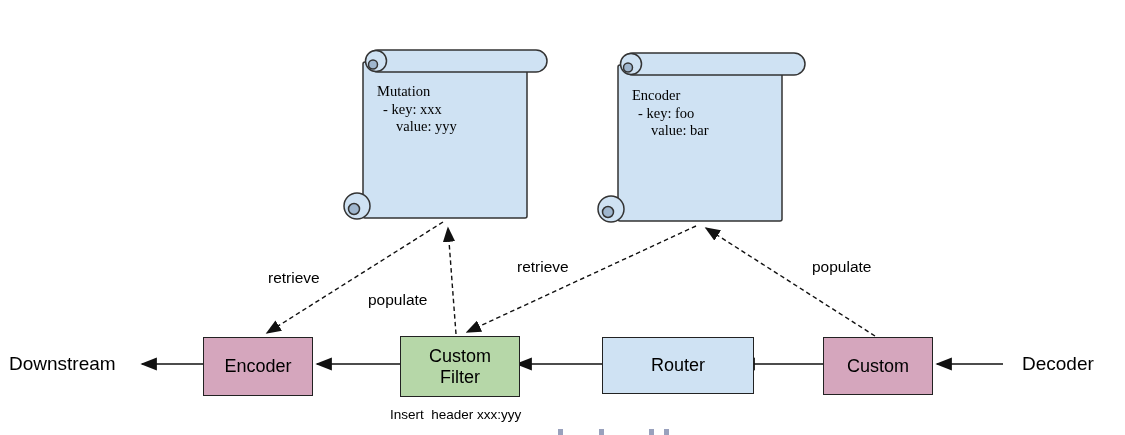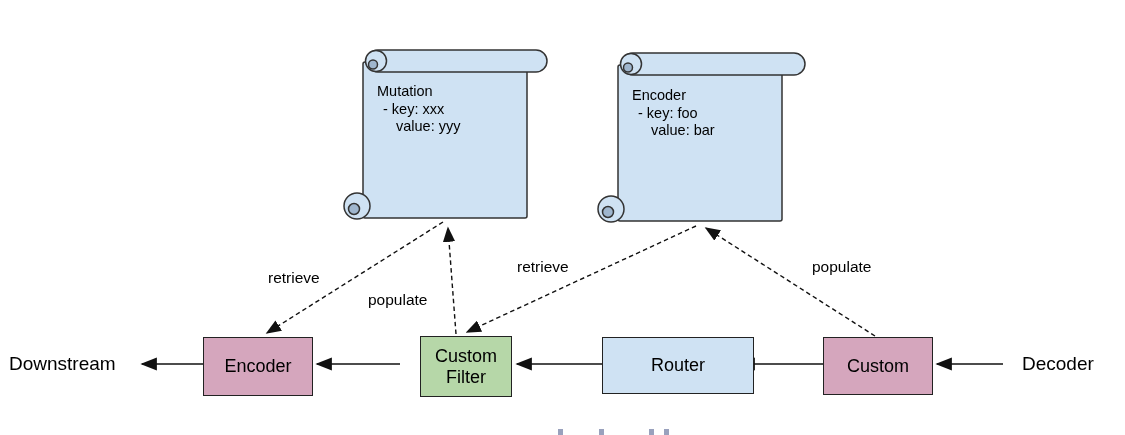--- a/index.html
+++ b/index.html
@@ -11,21 +11,21 @@
   .box{
     position:absolute;display:flex;align-items:center;justify-content:center;
     border:1.5px solid #222222;font-size:18px;text-align:center;line-height:1.15;
     box-sizing:border-box;color:#000;
   }
   .box-pink{background:#d5a6bd;}
   .box-green{background:#b6d7a8;}
   .box-blue{background:#cfe2f3;}
   .side-label{position:absolute;font-size:19px;}
   .edge-label{position:absolute;font-size:15.5px;}
-  .note-text{position:absolute;font-size:14.5px;line-height:17.5px;}
+  .note-text{position:absolute;font-size:14.5px;line-height:17.5px;font-family:Liberation Serif, serif;}
   .note-indent1{margin-left:6px;}
   .note-indent2{margin-left:19px;}
   .caption{position:absolute;font-size:13.5px;white-space:pre;}
   .frag{position:absolute;top:429px;width:5px;height:6px;background:#8089ad;opacity:.8;}
 </style>
 </head>
 <body>
 
 <div id="canvas">
 
@@ -84,24 +84,25 @@
 
   <div class="edge-label" style="left:268px;top:269px;">retrieve</div>
   <div class="edge-label" style="left:368px;top:291px;">populate</div>
   <div class="edge-label" style="left:517px;top:258px;">retrieve</div>
   <div class="edge-label" style="left:812px;top:258px;">populate</div>
 
   <div class="side-label" style="left:9px;top:353px;">Downstream</div>
   <div class="side-label" style="left:1022px;top:353px;">Decoder</div>
 
   <div class="box box-pink" style="left:203px;top:337px;width:110px;height:59px;">Encoder</div>
-  <div class="box box-green" style="left:420px;top:336px;width:92px;height:61px;padding:0 14px;">Custom Filter</div>
+  <div class="box box-green" style="left:400px;top:336px;width:120px;height:61px;padding:0 14px;">Custom Filter</div>
   <div class="box box-blue" style="left:602px;top:337px;width:152px;height:57px;">Router</div>
   <div class="box box-pink" style="left:823px;top:337px;width:110px;height:58px;">Custom</div>
 
+  <div class="caption" style="left:390px;top:407px;">Insert  header xxx:yyy</div>
 
   <div>
     <div class="frag" style="left:558px;"></div>
     <div class="frag" style="left:599px;"></div>
     <div class="frag" style="left:649px;"></div>
     <div class="frag" style="left:664px;"></div>
   </div>
 
 </div>
 

